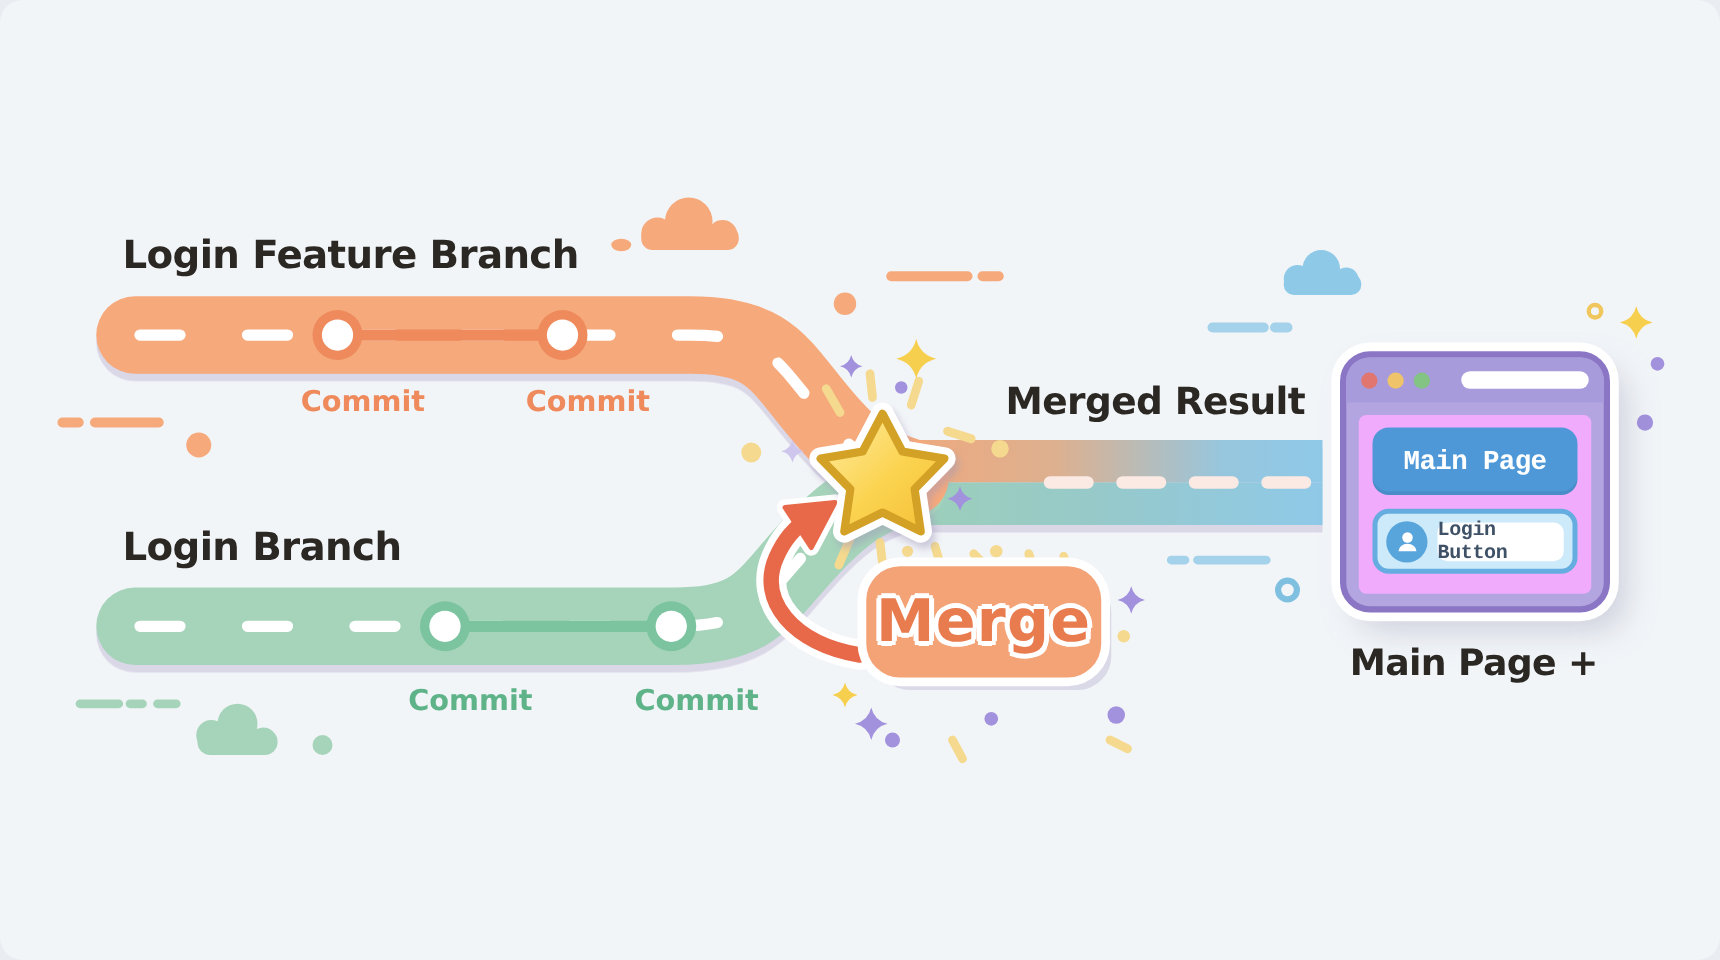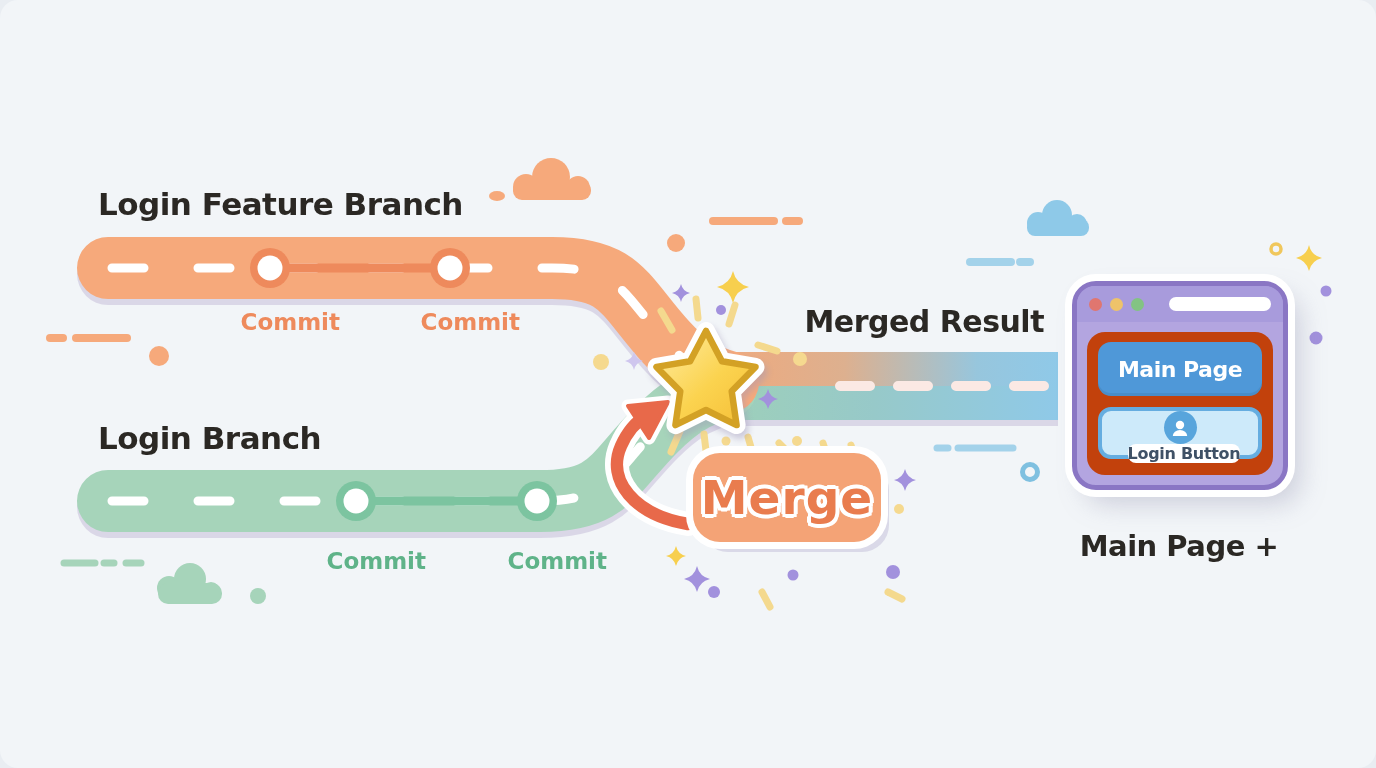--- a/index.html
+++ b/index.html
@@ -27,49 +27,49 @@
     background:#f4a376;border-radius:27px;
     box-shadow:0 0 0 7px #ffffff, 8px 10px 0 rgba(205,201,223,0.65);
     display:flex;align-items:center;justify-content:center;
   }
   .merge-badge span{
     font-size:47px;font-weight:800;color:#e97c4e;letter-spacing:1px;
     text-shadow:-3px -3px 0 #fff,3px -3px 0 #fff,-3px 3px 0 #fff,3px 3px 0 #fff,
                  0 -4px 0 #fff,0 4px 0 #fff,-4px 0 0 #fff,4px 0 0 #fff;
   }
   .result-caption{position:absolute;z-index:3;left:1048px;top:512px;width:262px;
-    text-align:center;font-size:29px;font-weight:800;color:#2b2824;line-height:37px;letter-spacing:-0.5px;margin-top:16px;}
+    text-align:center;font-size:29px;font-weight:800;color:#2b2824;line-height:37px;letter-spacing:-0.5px;}
   
   .browser{
     position:absolute;z-index:3;left:1072px;top:281px;width:216px;height:209px;
     background:#b3a5e0;border:5px solid #8a76c4;border-radius:24px;box-sizing:border-box;
     box-shadow:0 0 0 7px #ffffff, 12px 14px 26px rgba(135,135,165,0.35);
   }
   .browser .topbar{
     height:36px;background:#a89bdc;border-radius:18px 18px 0 0;
     display:flex;align-items:center;padding:0 12px;box-sizing:border-box;
   }
   .dot{width:13px;height:13px;border-radius:50%;margin-right:8px;}
   .dot.red{background:#e0766f;}
   .dot.yellow{background:#eec36a;}
   .dot.green{background:#83c383;}
   .addressbar{margin-left:auto;width:102px;height:14px;background:#ffffff;border-radius:8px;}
   .browser .content{
     position:absolute;left:10px;right:10px;top:46px;bottom:10px;
-    background:#c2410c;border-radius:18px;padding:10px 11px;box-sizing:border-box;
+    background:#f0abfc;border-radius:6px;padding:10px 11px;box-sizing:border-box;font-family:Liberation Mono, monospace;
   }
   .main-page-btn{
     height:54px;background:#4f98d8;border-radius:13px;
     display:flex;align-items:center;justify-content:center;
     color:#ffffff;font-size:22px;font-weight:800;letter-spacing:-0.5px;
     box-shadow:inset 0 -3px 0 rgba(0,0,0,0.07);
   }
   .login-widget{
     margin-top:11px;height:52px;background:#cdeafa;border:4px solid #65ade0;border-radius:13px;
-    display:flex;align-items:center;padding:0 7px;box-sizing:border-box;flex-direction:column;
+    display:flex;align-items:center;padding:0 7px;box-sizing:border-box;
   }
   .person-circle{width:33px;height:33px;border-radius:50%;background:#58a5dc;
     display:flex;align-items:center;justify-content:center;flex:none;}
   .login-pill{flex:1;margin-left:8px;height:31px;background:#ffffff;border-radius:8px;
     display:flex;align-items:center;justify-content:center;
     color:#3f5166;font-size:16px;font-weight:800;letter-spacing:-0.3px;}
   .roadshadow{filter:drop-shadow(0 6px 0 #dad7e7);}
   .starshadow{filter:drop-shadow(3px 5px 3px rgba(160,150,185,0.45));}
   .ray{stroke:#f4d98e;stroke-width:7;stroke-linecap:round;}
 </style>

